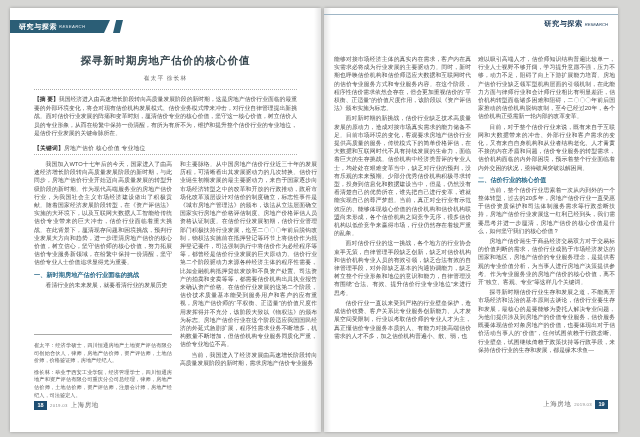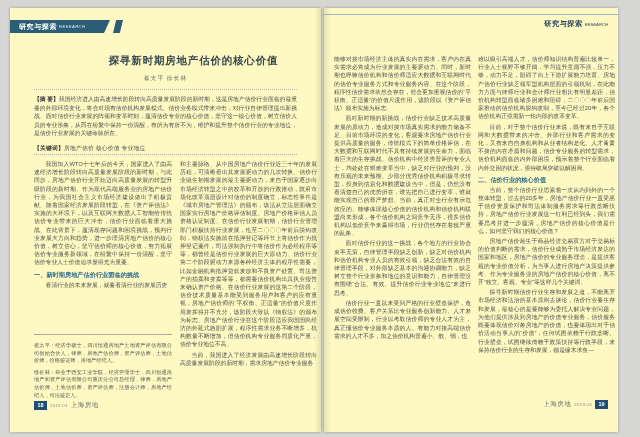--- a/index.html
+++ b/index.html
@@ -1,37 +1,37 @@
 <!DOCTYPE html>
 <html><head>
 <meta charset="utf-8">
 <style>
   * { margin:0; padding:0; box-sizing:border-box; }
   html,body { width:640px; height:437px; overflow:hidden; }
   body { background:#d6d6d4; font-family:"Liberation Sans", sans-serif; }
   .spread { position:relative; width:640px; height:437px; }
-  .page { position:absolute; top:8px; height:424px; background:#fef9c3; box-shadow:0 0 3px rgba(0,0,0,.28); }
+  .page { position:absolute; top:8px; height:424px; background:#ffffff; box-shadow:0 0 3px rgba(0,0,0,.28); }
   .page-left  { left:10px;  width:311px; }
   .page-right { left:324px; width:294px; }
   .page-left::after  { content:""; position:absolute; right:0; top:0; bottom:0; width:7px;
     background:linear-gradient(to left, rgba(0,0,0,.10), rgba(0,0,0,0)); }
   .page-right::before{ content:""; position:absolute; left:0; top:0; bottom:0; width:7px;
     background:linear-gradient(to right, rgba(0,0,0,.10), rgba(0,0,0,0)); }
 
   
   .banner { position:absolute; left:0; top:12px; width:100px; height:13px; background:#2b5e76;
     clip-path:polygon(0 0, 100% 0, calc(100% - 6px) 100%, 0 100%);
     display:flex; align-items:center; padding-left:9px; gap:2px; }
   .banner-cn { color:#fff; font-weight:bold; font-size:7px; letter-spacing:.6px; white-space:nowrap; }
   .banner-en { color:#e8eef2; font-style:italic; font-size:4.2px; letter-spacing:.4px; white-space:nowrap; }
   .banner-tail { position:absolute; left:103px; top:12px; width:10px; height:13px; background:#2b5e76;
     clip-path:polygon(32% 0, 100% 0, 68% 100%, 0 100%); }
 
   .title { position:absolute; left:0; top:46px; width:100%; text-align:center;
-    font-size:10.5px; font-weight:bold; color:#37474f; letter-spacing:.8px;margin-left:28px; }
+    font-size:10.5px; font-weight:bold; color:#37474f; letter-spacing:.8px; }
   .authors { position:absolute; left:0; top:66px; width:100%; text-align:center;
     font-size:5.8px; color:#6b6b6b; letter-spacing:1px; }
 
   .dotted { position:absolute; left:24px; width:263px; border-top:1px dotted #adadab; }
   .d1 { top:81px; } .d2 { top:146px; }
 
   .abstract { position:absolute; left:24px; top:87px; width:263px;
     font-size:5.8px; line-height:8.6px; color:#4e4e4e; text-align:justify; }
   .abstract b, .keywords b { color:#333; }
   .keywords { position:absolute; left:24px; top:136px; width:263px;

